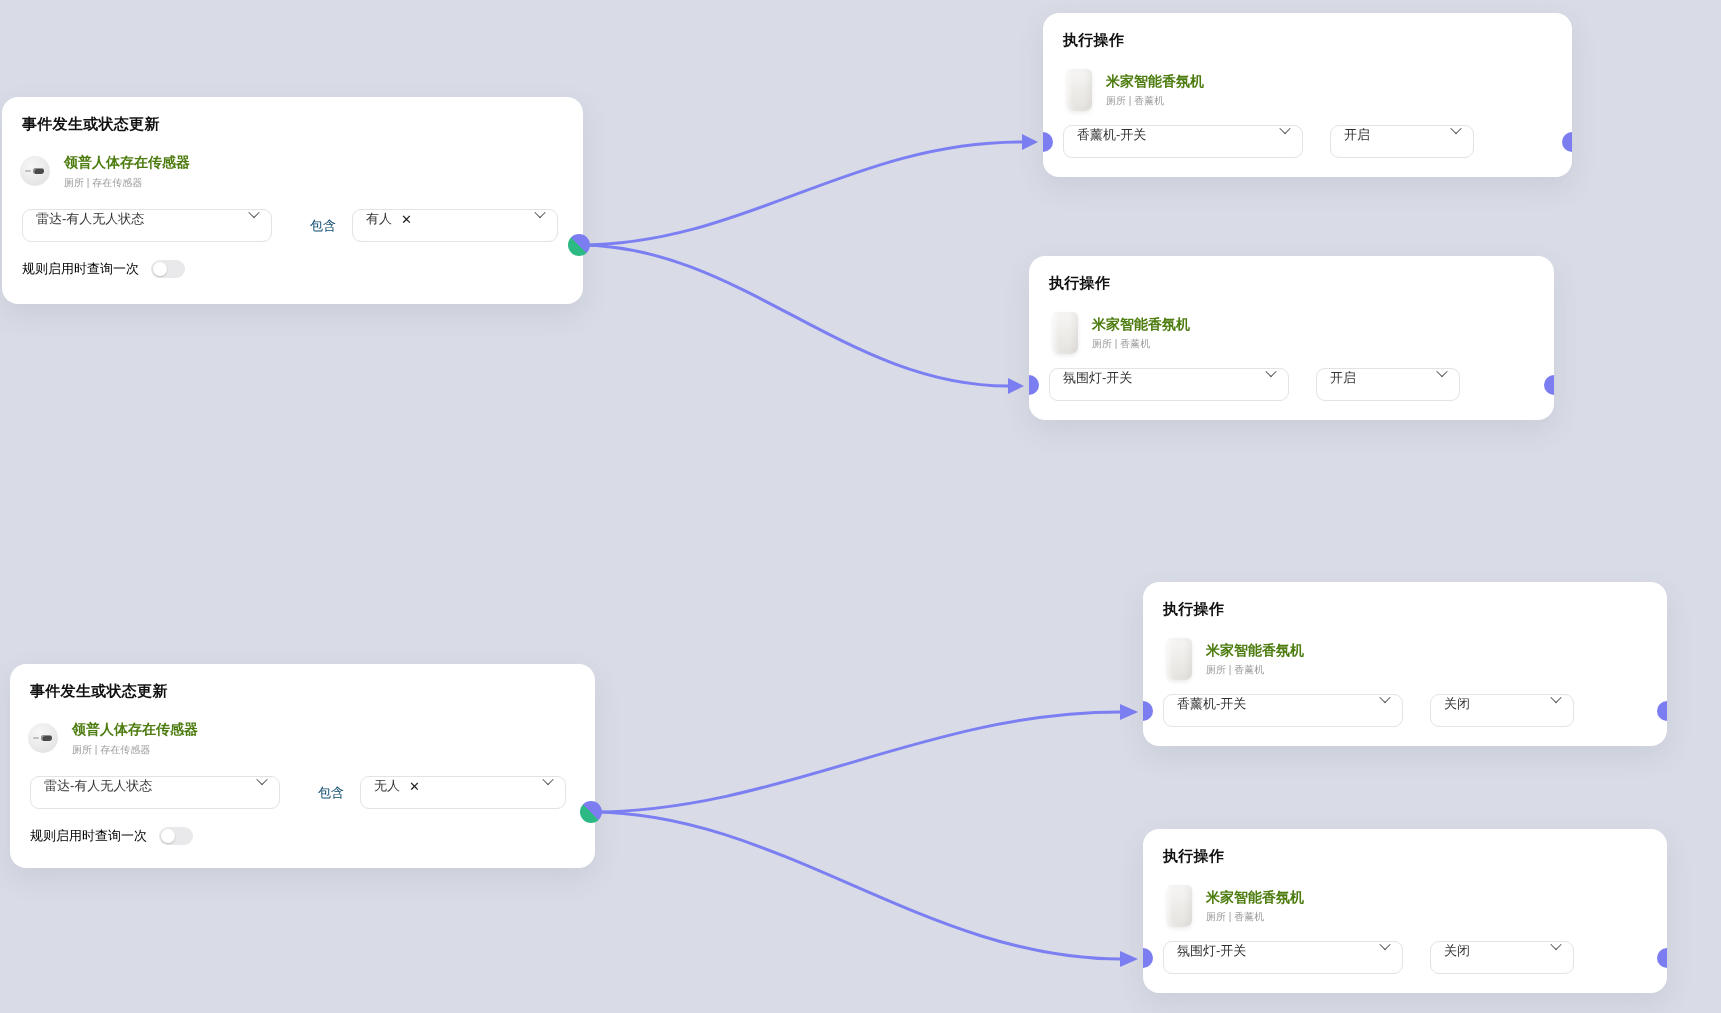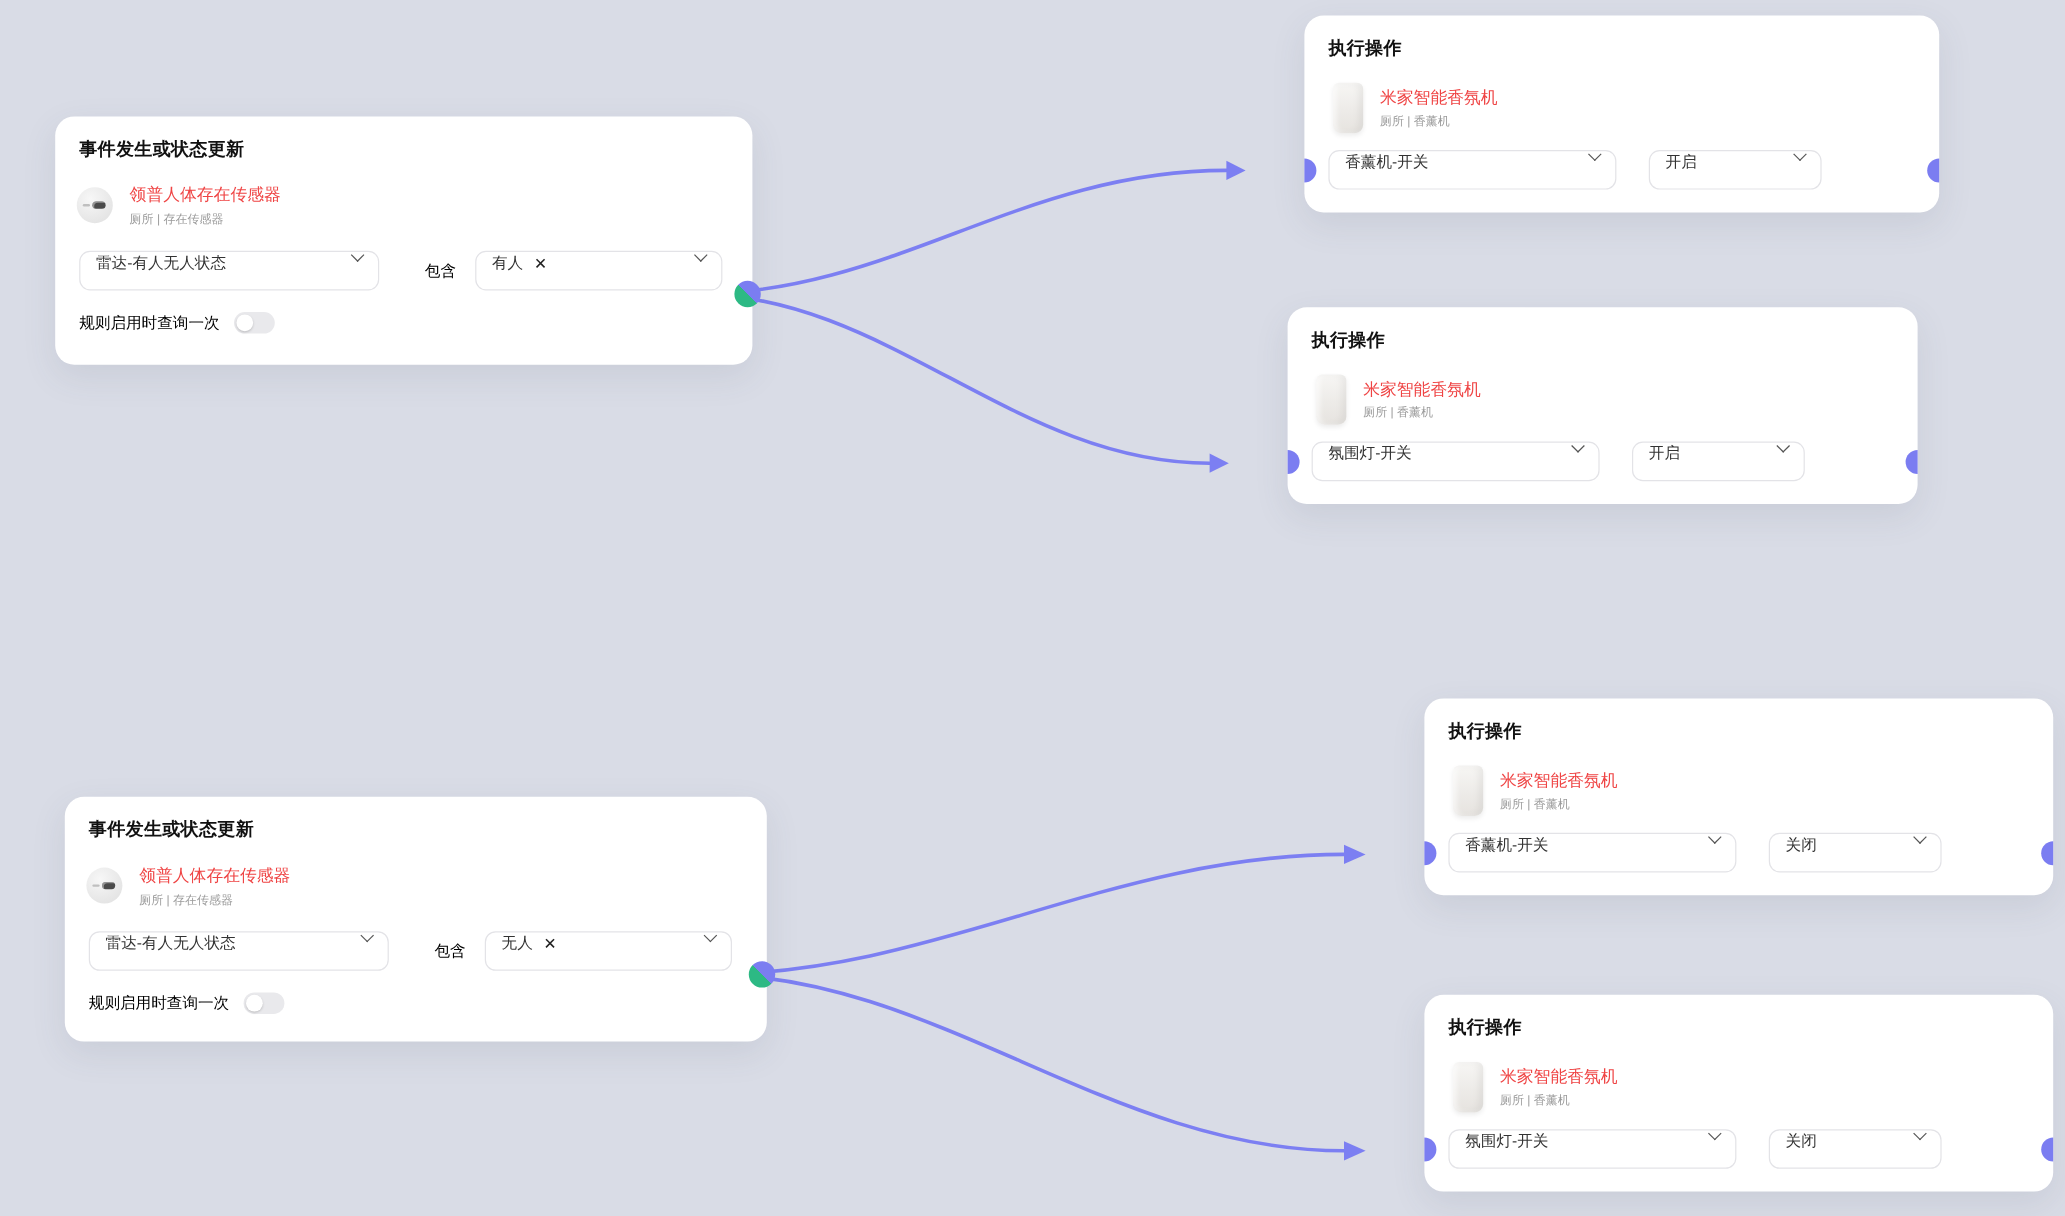--- a/index.html
+++ b/index.html
@@ -6,40 +6,39 @@
   body{
     width:1721px;height:1013px;position:relative;overflow:hidden;
     background:#d9dce6;
     font-family:"Liberation Sans","DejaVu Sans",sans-serif;
     -webkit-font-smoothing:antialiased;
   }
   .edges{position:absolute;left:0;top:0;z-index:0}
   .card{
     position:absolute;background:#ffffff;border-radius:16px;z-index:1;
     box-shadow:0 10px 28px rgba(70,75,100,.10);
-    margin-left:44px;
   }
   .card-title{position:absolute;left:20px;top:18px;font-size:15px;font-weight:700;color:#111;letter-spacing:.3px}
   .device-row{position:absolute;left:18px;top:56px;display:flex;align-items:center;gap:14px}
-  .device-name{font-size:14px;font-weight:400;color:#ef4444;line-height:1.4}
+  .device-name{font-size:14px;font-weight:700;color:#4d7c0f;line-height:1.4}
   .device-loc{font-size:10px;color:#9b9b9b;margin-top:3px}
   .sensor-avatar{width:30px;height:30px;border-radius:50%;flex:0 0 auto;position:relative;
     background:radial-gradient(circle at 38% 32%,#f7f7f7,#e2e2e2 85%)}
   .sensor-avatar::before{content:"";position:absolute;left:5px;top:14px;width:6px;height:2px;background:#bfbfbf;border-radius:1px}
   .sensor-avatar::after{content:"";position:absolute;left:13px;top:12px;width:11px;height:6px;background:#4a4a4a;border-radius:3px;
     box-shadow:inset 1.5px 1px 0 rgba(255,255,255,.4)}
   .aroma-img{width:25px;height:42px;flex:0 0 auto;border-radius:5px 5px 7px 7px;margin-left:6px;
     background:linear-gradient(180deg,#f7f6f4,#edebe8 55%,#e6e3df);
     box-shadow:inset -4px 0 6px rgba(0,0,0,.05),inset 3px 0 4px rgba(255,255,255,.6),0 2px 4px rgba(0,0,0,.08)}
   .controls-row{position:absolute;left:20px;top:112px;display:flex;align-items:center}
   .select{height:33px;border:1px solid #e3e3e7;border-radius:9px;background:#fff;
     display:flex;align-items:flex-start;justify-content:space-between;gap:8px;
     padding:0 13px;box-sizing:border-box;font-size:13px;color:#333;cursor:pointer}
   .w210{width:250px}.w244{width:206px}.w240{width:240px}.w122{width:144px}
-  .contains{margin:0 16px 0 38px;font-size:13px;color:#000000;white-space:nowrap}
+  .contains{margin:0 16px 0 38px;font-size:13px;color:#0c4a6e;white-space:nowrap}
   .chev{width:7px;height:7px;border-right:1.5px solid #555;border-bottom:1.5px solid #555;
     transform:rotate(45deg) translate(-1px,-1px);flex:0 0 auto}
   .tagwrap{display:flex;align-items:center;gap:9px}
   .x{font-size:13px;color:#222;line-height:1}
   .toggle-row{position:absolute;left:20px;top:163px;display:flex;align-items:center;gap:12px;font-size:13px;color:#000000}
   .toggle{width:34px;height:18px;border-radius:9px;background:#e9e9ec;position:relative;display:inline-block;cursor:pointer}
   .toggle::after{content:"";position:absolute;left:2px;top:2px;width:14px;height:14px;border-radius:50%;background:#fff;
     box-shadow:0 1px 2px rgba(0,0,0,.18)}
   .out-handle{position:absolute;width:22px;height:22px;border-radius:50%;right:-7px;top:137px;z-index:2;
     background:conic-gradient(from 135deg,#2db984 0 180deg,#7b7df1 180deg 360deg)}

